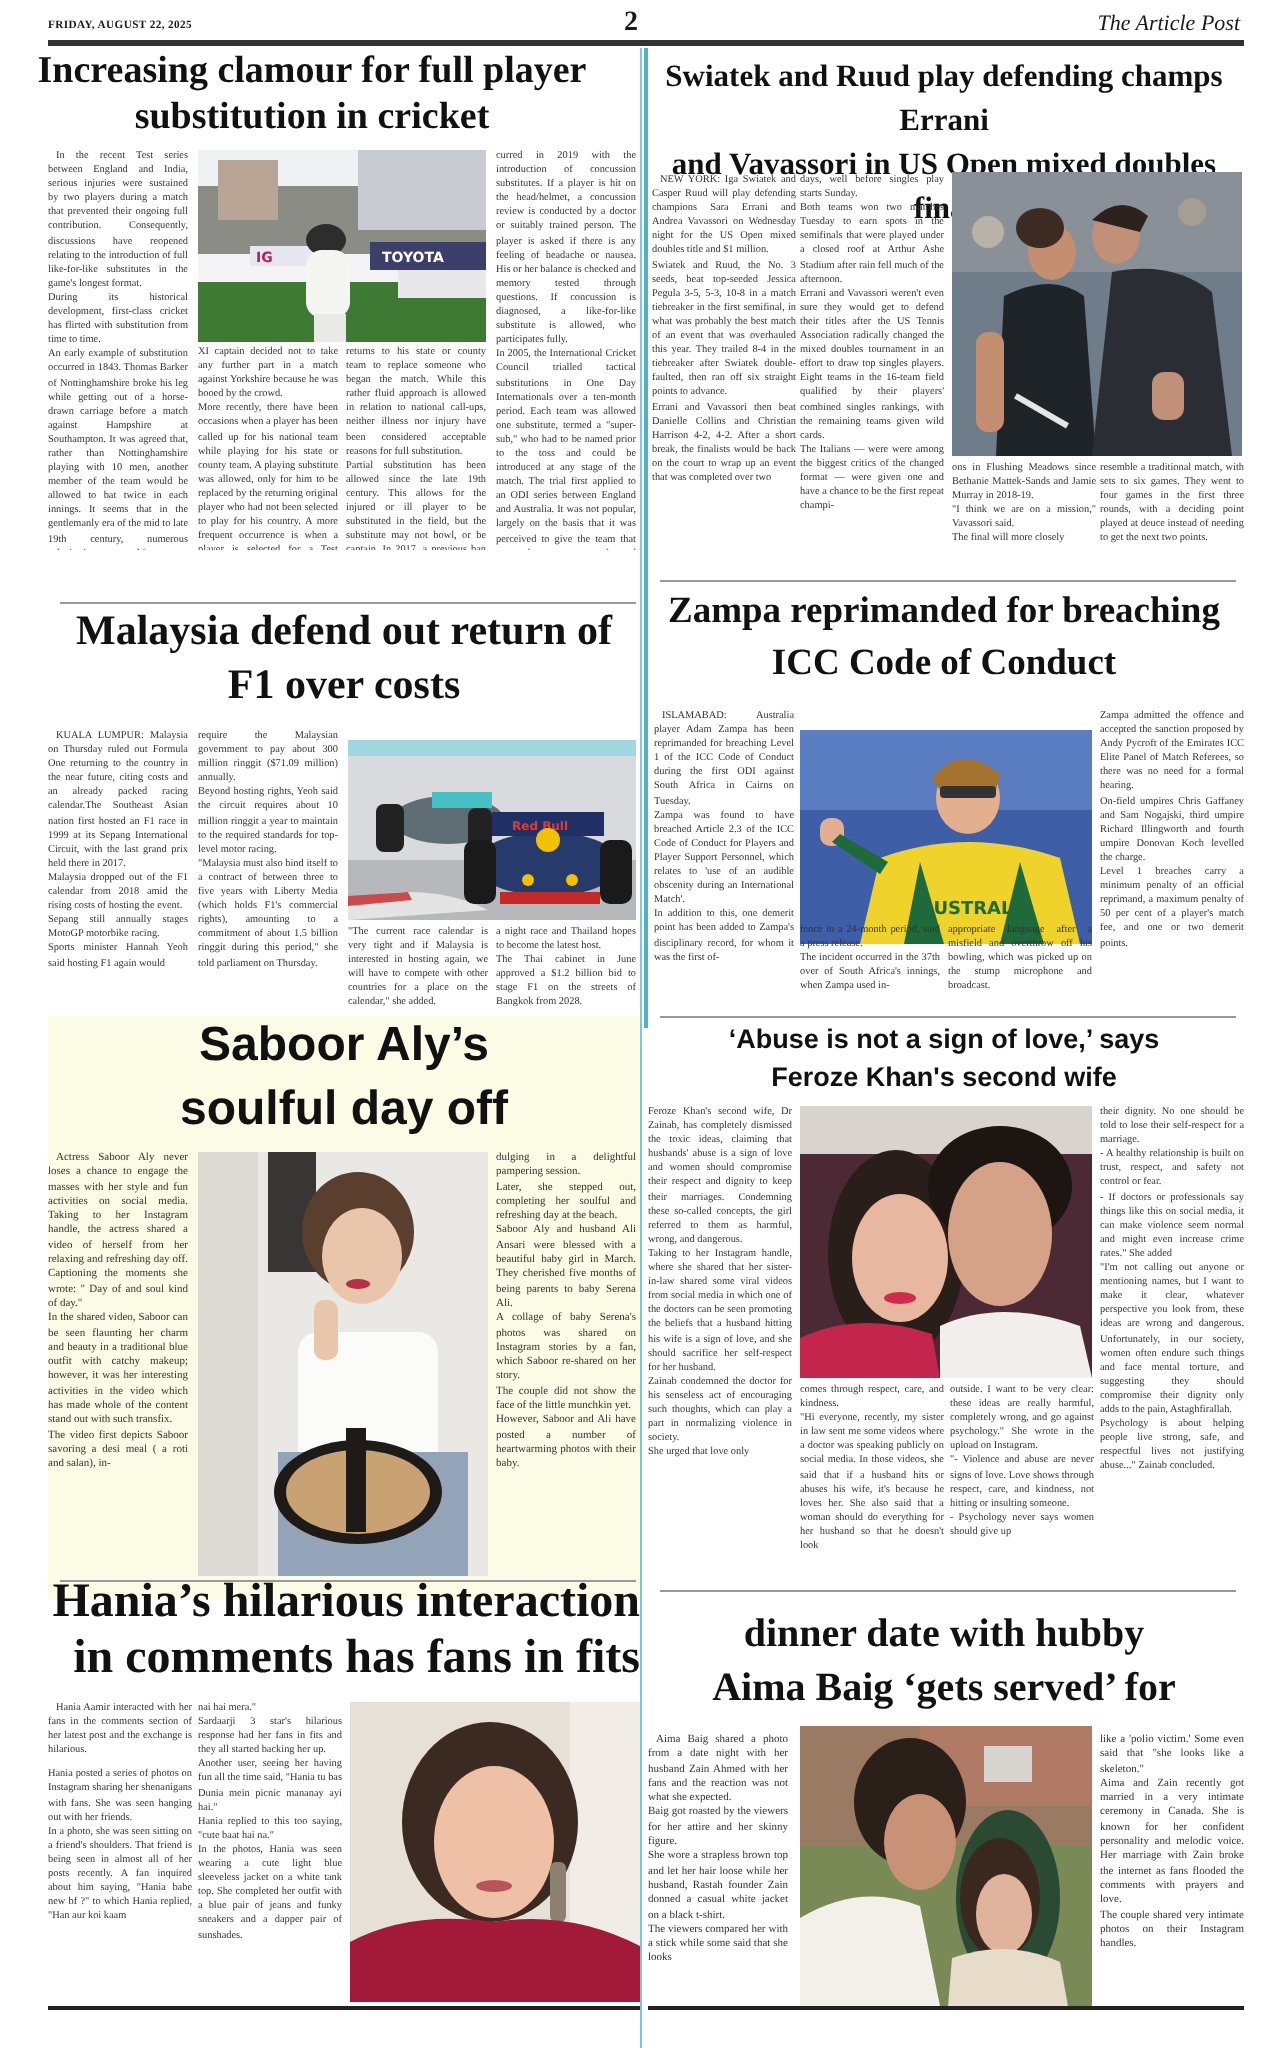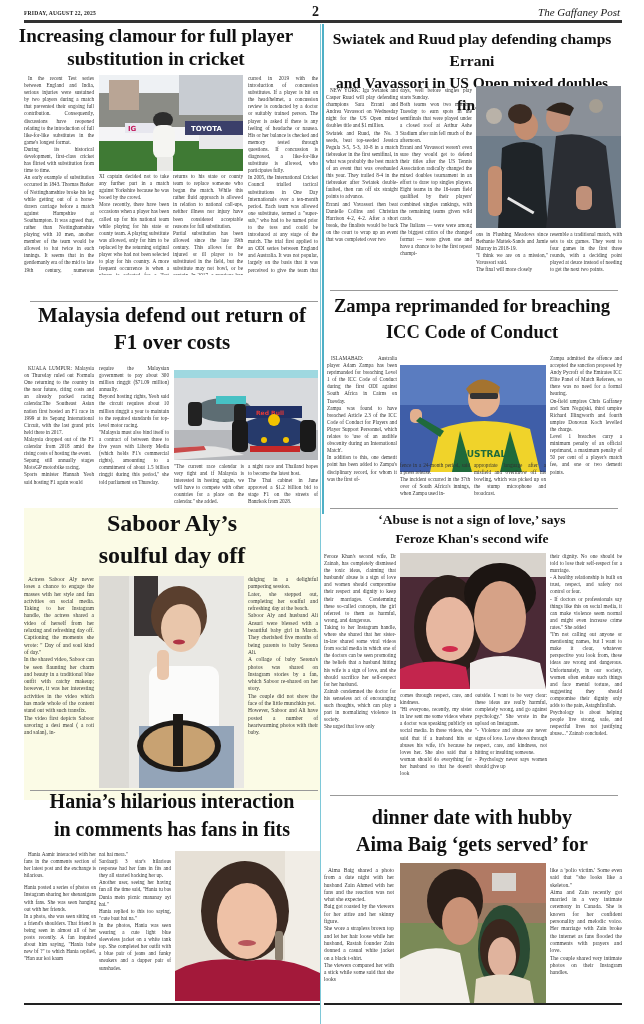--- a/index.html
+++ b/index.html
@@ -15,38 +15,38 @@
   .topbar { position: absolute; left: 24px; top: 20px; width: 598px; height: 3px; background: #333; }
 
   .vdivider { position: absolute; left: 322px; top: 24px; width: 2px; height: 490px; background: #4fb0c6; }
   .rborder { position: absolute; left: 320px; top: 24px; width: 1px; height: 1000px; background: #7ec8d8; }
 
   .hr { position: absolute; height: 1px; background: #999; }
   .hrthick { position: absolute; height: 2px; background: #222; }
 
   .headline { position: absolute; text-align: center; font-weight: bold; color: #111; }
   .hl-serif { font-family: "Liberation Serif", serif; }
-  .hl-sans { font-family: Liberation Serif, serif; }
+  .hl-sans { font-family: Liberation Sans, sans-serif; }
 
   .col { position: absolute; font-size: 5.2px; line-height: 7.1px; text-align: justify; color: #333; overflow: hidden; }
   .col p { text-indent: 0; }
   .col p.first { text-indent: 4px; }
 
   .photo { position: absolute; overflow: hidden; }
 
   .yellow-bg { position: absolute; left: 24px; top: 508px; width: 296px; height: 292px; background: #fbfbe6; }
 </style>
 </head>
 <body>
 
 <div class="page">
 
   <div class="date">FRIDAY, AUGUST 22, 2025</div>
   <div class="pageno">2</div>
-  <div class="paper">The Gaffaney  Post</div>
+  <div class="paper">The Article  Post</div>
   <div class="topbar"></div>
 
   <div class="rborder"></div>
   <div class="vdivider"></div>
 
   <div class="headline hl-serif" style="left:8px; top:24px; width:296px; font-size:19px; line-height:23px;">
     <div>Increasing clamour for full player</div>
     <div>substitution in cricket</div>
   </div>
   <div class="col" style="left:24px; top:75px; width:70px; height:200px;">
@@ -162,21 +162,21 @@
   <div class="col" style="left:248px; top:576px; width:70px; height:220px; font-size:5.5px; line-height:7.3px;">
     <p>dulging in a delightful pampering session.</p>
     <p>Later, she stepped out, completing her soulful and refreshing day at the beach.</p>
     <p>Saboor Aly and husband Ali Ansari were blessed with a beautiful baby girl in March. They cherished five months of being parents to baby Serena Ali.</p>
     <p>A collage of baby Serena's photos was shared on Instagram stories by a fan, which Saboor re-shared on her story.</p>
     <p>The couple did not show the face of the little munchkin yet.</p>
     <p>However, Saboor and Ali have posted a number of heartwarming photos with their baby.</p>
   </div>
   <div class="hr" style="left:30px; top:790px; width:288px;"></div>
 
-  <div class="headline hl-serif" style="left:24px; top:787px; width:296px; font-size:20px; line-height:28px;">
+  <div class="headline hl-serif" style="left:24px; top:787px; width:296px; font-size:24px; line-height:28px;text-align:right;">
     <div>Hania’s hilarious interaction</div>
     <div>in comments has fans in fits</div>
   </div>
   <div class="col" style="left:24px; top:851px; width:72px; height:156px;">
     <p class="first">Hania Aamir interacted with her fans in the comments section of her latest post and the exchange is hilarious.</p>
     <p style="height:5px"></p>
     <p>Hania posted a series of photos on Instagram sharing her shenanigans with fans. She was seen hanging out with her friends.</p>
     <p>In a photo, she was seen sitting on a friend's shoulders. That friend is being seen in almost all of her posts recently. A fan inquired about him saying, "Hania babe new bf ?" to which Hania replied, "Han aur koi kaam</p>
   </div>
   <div class="col" style="left:99px; top:851px; width:72px; height:156px;">

